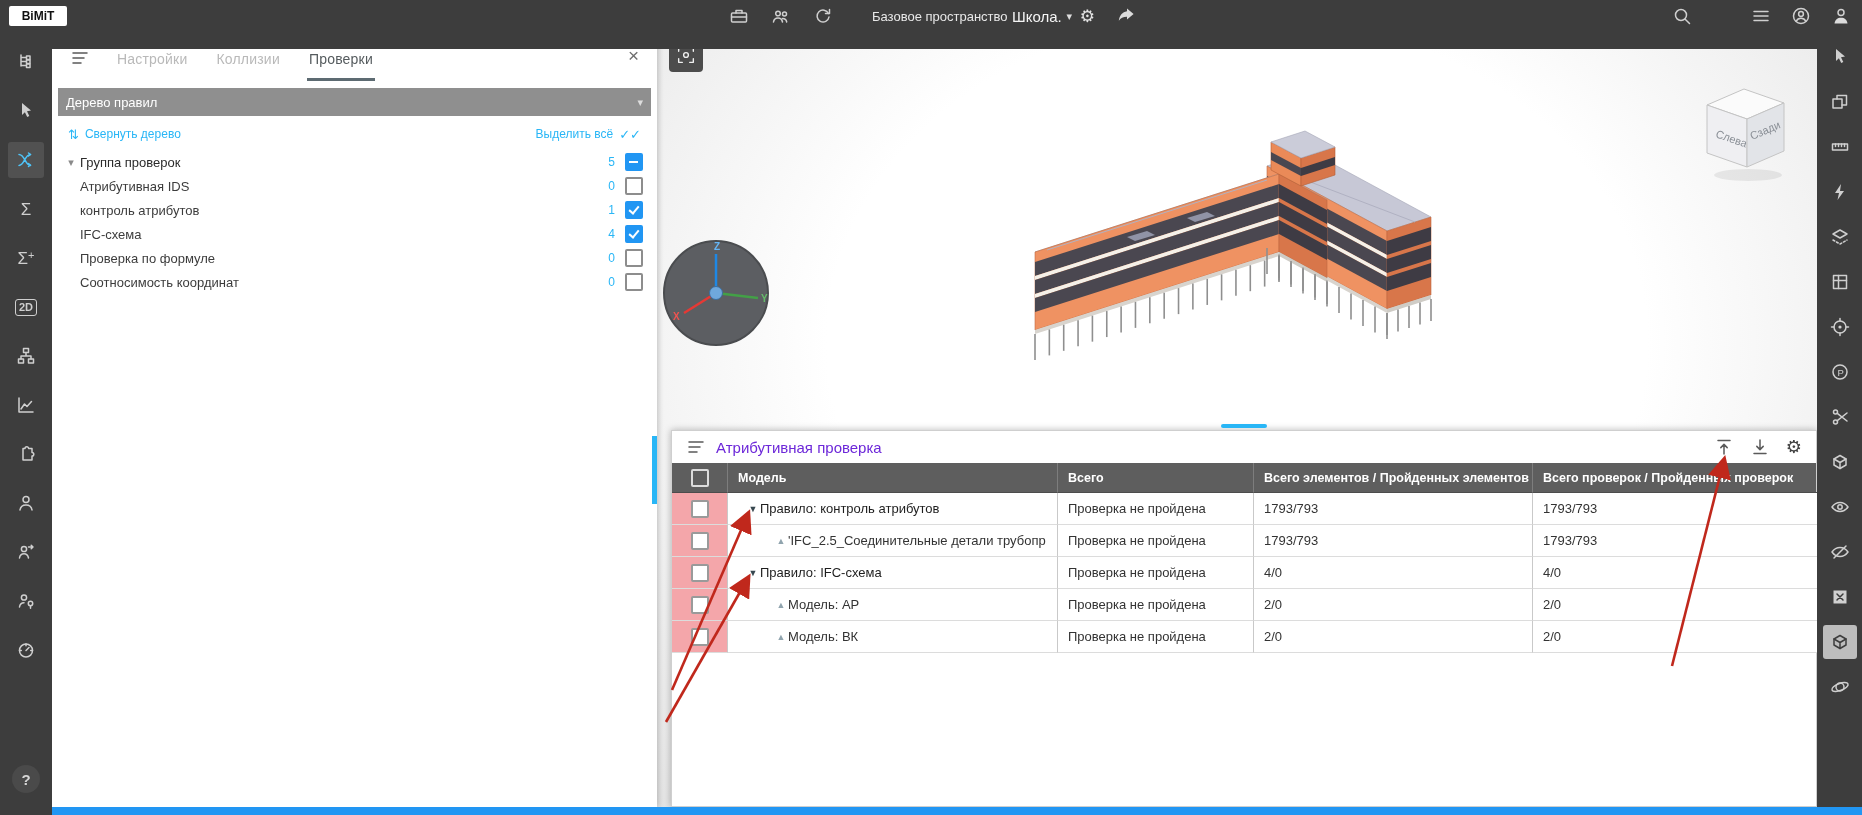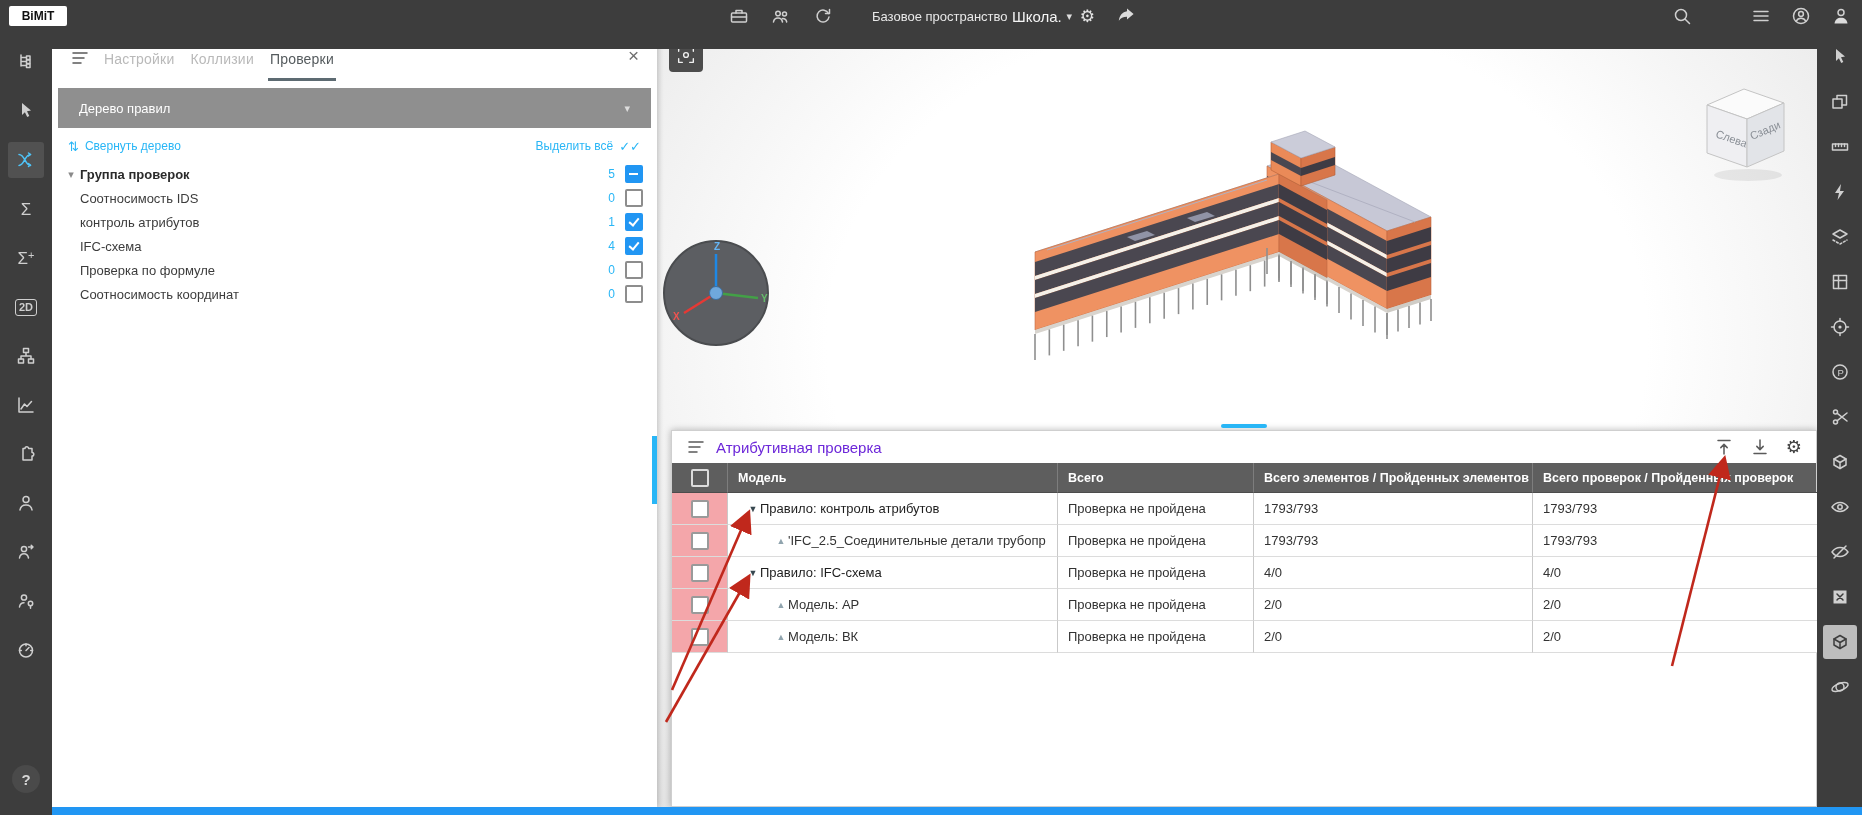--- a/index.html
+++ b/index.html
@@ -33,34 +33,34 @@
   .rail-btn.lit svg.ic{stroke:#3d3d3d}
   .glyph{color:#cfcfcf;font-size:17px;line-height:1}
   .glyph .sup{font-size:11px;vertical-align:top}
   .glyph-2d{color:#cfcfcf;font-size:11px;font-weight:700;border:1.5px solid #cfcfcf;border-radius:3px;padding:2px 3px;line-height:1}
   .help-btn{margin-top:auto;margin-bottom:22px;width:28px;height:28px;border-radius:50%;background:#4a4a4a;
             color:#d6d6d6;font-size:15px;font-weight:700;display:flex;align-items:center;justify-content:center}
 
   
   .left-panel{position:absolute;left:52px;top:32px;width:605px;bottom:8px;background:#fff;z-index:20;
               box-shadow:2px 0 5px rgba(0,0,0,.18)}
-  .lp-tabs{position:relative;height:52px;display:flex;align-items:center;padding:0 18px;gap:12px}
+  .lp-tabs{position:relative;height:52px;display:flex;align-items:center;padding:0 18px;gap:25px}
   .lp-tab{font-size:14px;color:#b9b9b9;padding:16px 2px 14px;letter-spacing:.2px}
   .lp-tab.active{color:#555b5e;border-bottom:3px solid #5d6b72;padding-bottom:11px}
   .lp-close{position:absolute;right:18px;top:14px;font-size:19px;color:#6f6f6f;line-height:1}
-  .tree-header{margin:4px 6px 0;height:40px;background:#8f8f8f;color:#fff;display:flex;align-items:center;
-               padding:0 21px;font-size:13px;justify-content:space-between}
+  .tree-header{margin:4px 6px 0;height:28px;background:#8f8f8f;color:#fff;display:flex;align-items:center;
+               padding:0 8px;font-size:13px;justify-content:space-between}
   .lp-links{height:28px;display:flex;align-items:center;justify-content:space-between;padding:0 16px;margin-top:4px}
   .blue-link{color:#29b6f6;font-size:12px;display:flex;align-items:center;gap:6px}
   .blue-link .li{font-size:13px;line-height:1}
   .tree{margin-top:2px}
   .tree-row{height:24px;display:flex;align-items:center;padding:0 14px 0 10px;font-size:13px;color:#3c3c3c}
   .expander{width:18px;text-align:center;color:#8a8a8a;font-size:11px}
   .t-label{flex:1;white-space:nowrap;overflow:hidden}
-  .t-label.bold{font-weight:700;color:#2b2b2b}
+  .t-label.bold{font-weight:400;color:#2b2b2b}
   .t-count{color:#29b6f6;font-size:12px;margin-right:10px;min-width:14px;text-align:right}
   .cb{width:14px;height:14px;border:2px solid #8d8d8d;border-radius:2px;background:#fff;position:relative;flex:0 0 auto}
   .cb.checked,.cb.ind{background:#2196f3;border-color:#2196f3}
   .cb.checked::after{content:"";position:absolute;left:4px;top:0.5px;width:4px;height:8px;
                      border:solid #fff;border-width:0 2px 2px 0;transform:rotate(40deg)}
   .cb.ind::after{content:"";position:absolute;left:2px;top:5.5px;width:9px;height:2.5px;background:#fff}
   .cb.plain{border-color:#9a9a9a}
   .cb.header{background:transparent;border-color:#dcdcdc}
   .lp-scroll{position:absolute;right:0;top:404px;width:5px;height:68px;background:#29b6f6}
 
@@ -281,21 +281,21 @@
 
     <div class="tree">
       <div class="tree-row">
         <span class="expander">▾</span>
         <span class="t-label bold">Группа проверок</span>
         <span class="t-count">5</span>
         <span class="cb ind"></span>
       </div>
       <div class="tree-row">
         <span class="expander"></span>
-        <span class="t-label">Соотносимость IDS</span>
+        <span class="t-label">Атрибутивная IDS</span>
         <span class="t-count">0</span>
         <span class="cb"></span>
       </div>
       <div class="tree-row">
         <span class="expander"></span>
         <span class="t-label">контроль атрибутов</span>
         <span class="t-count">1</span>
         <span class="cb checked"></span>
       </div>
       <div class="tree-row">

